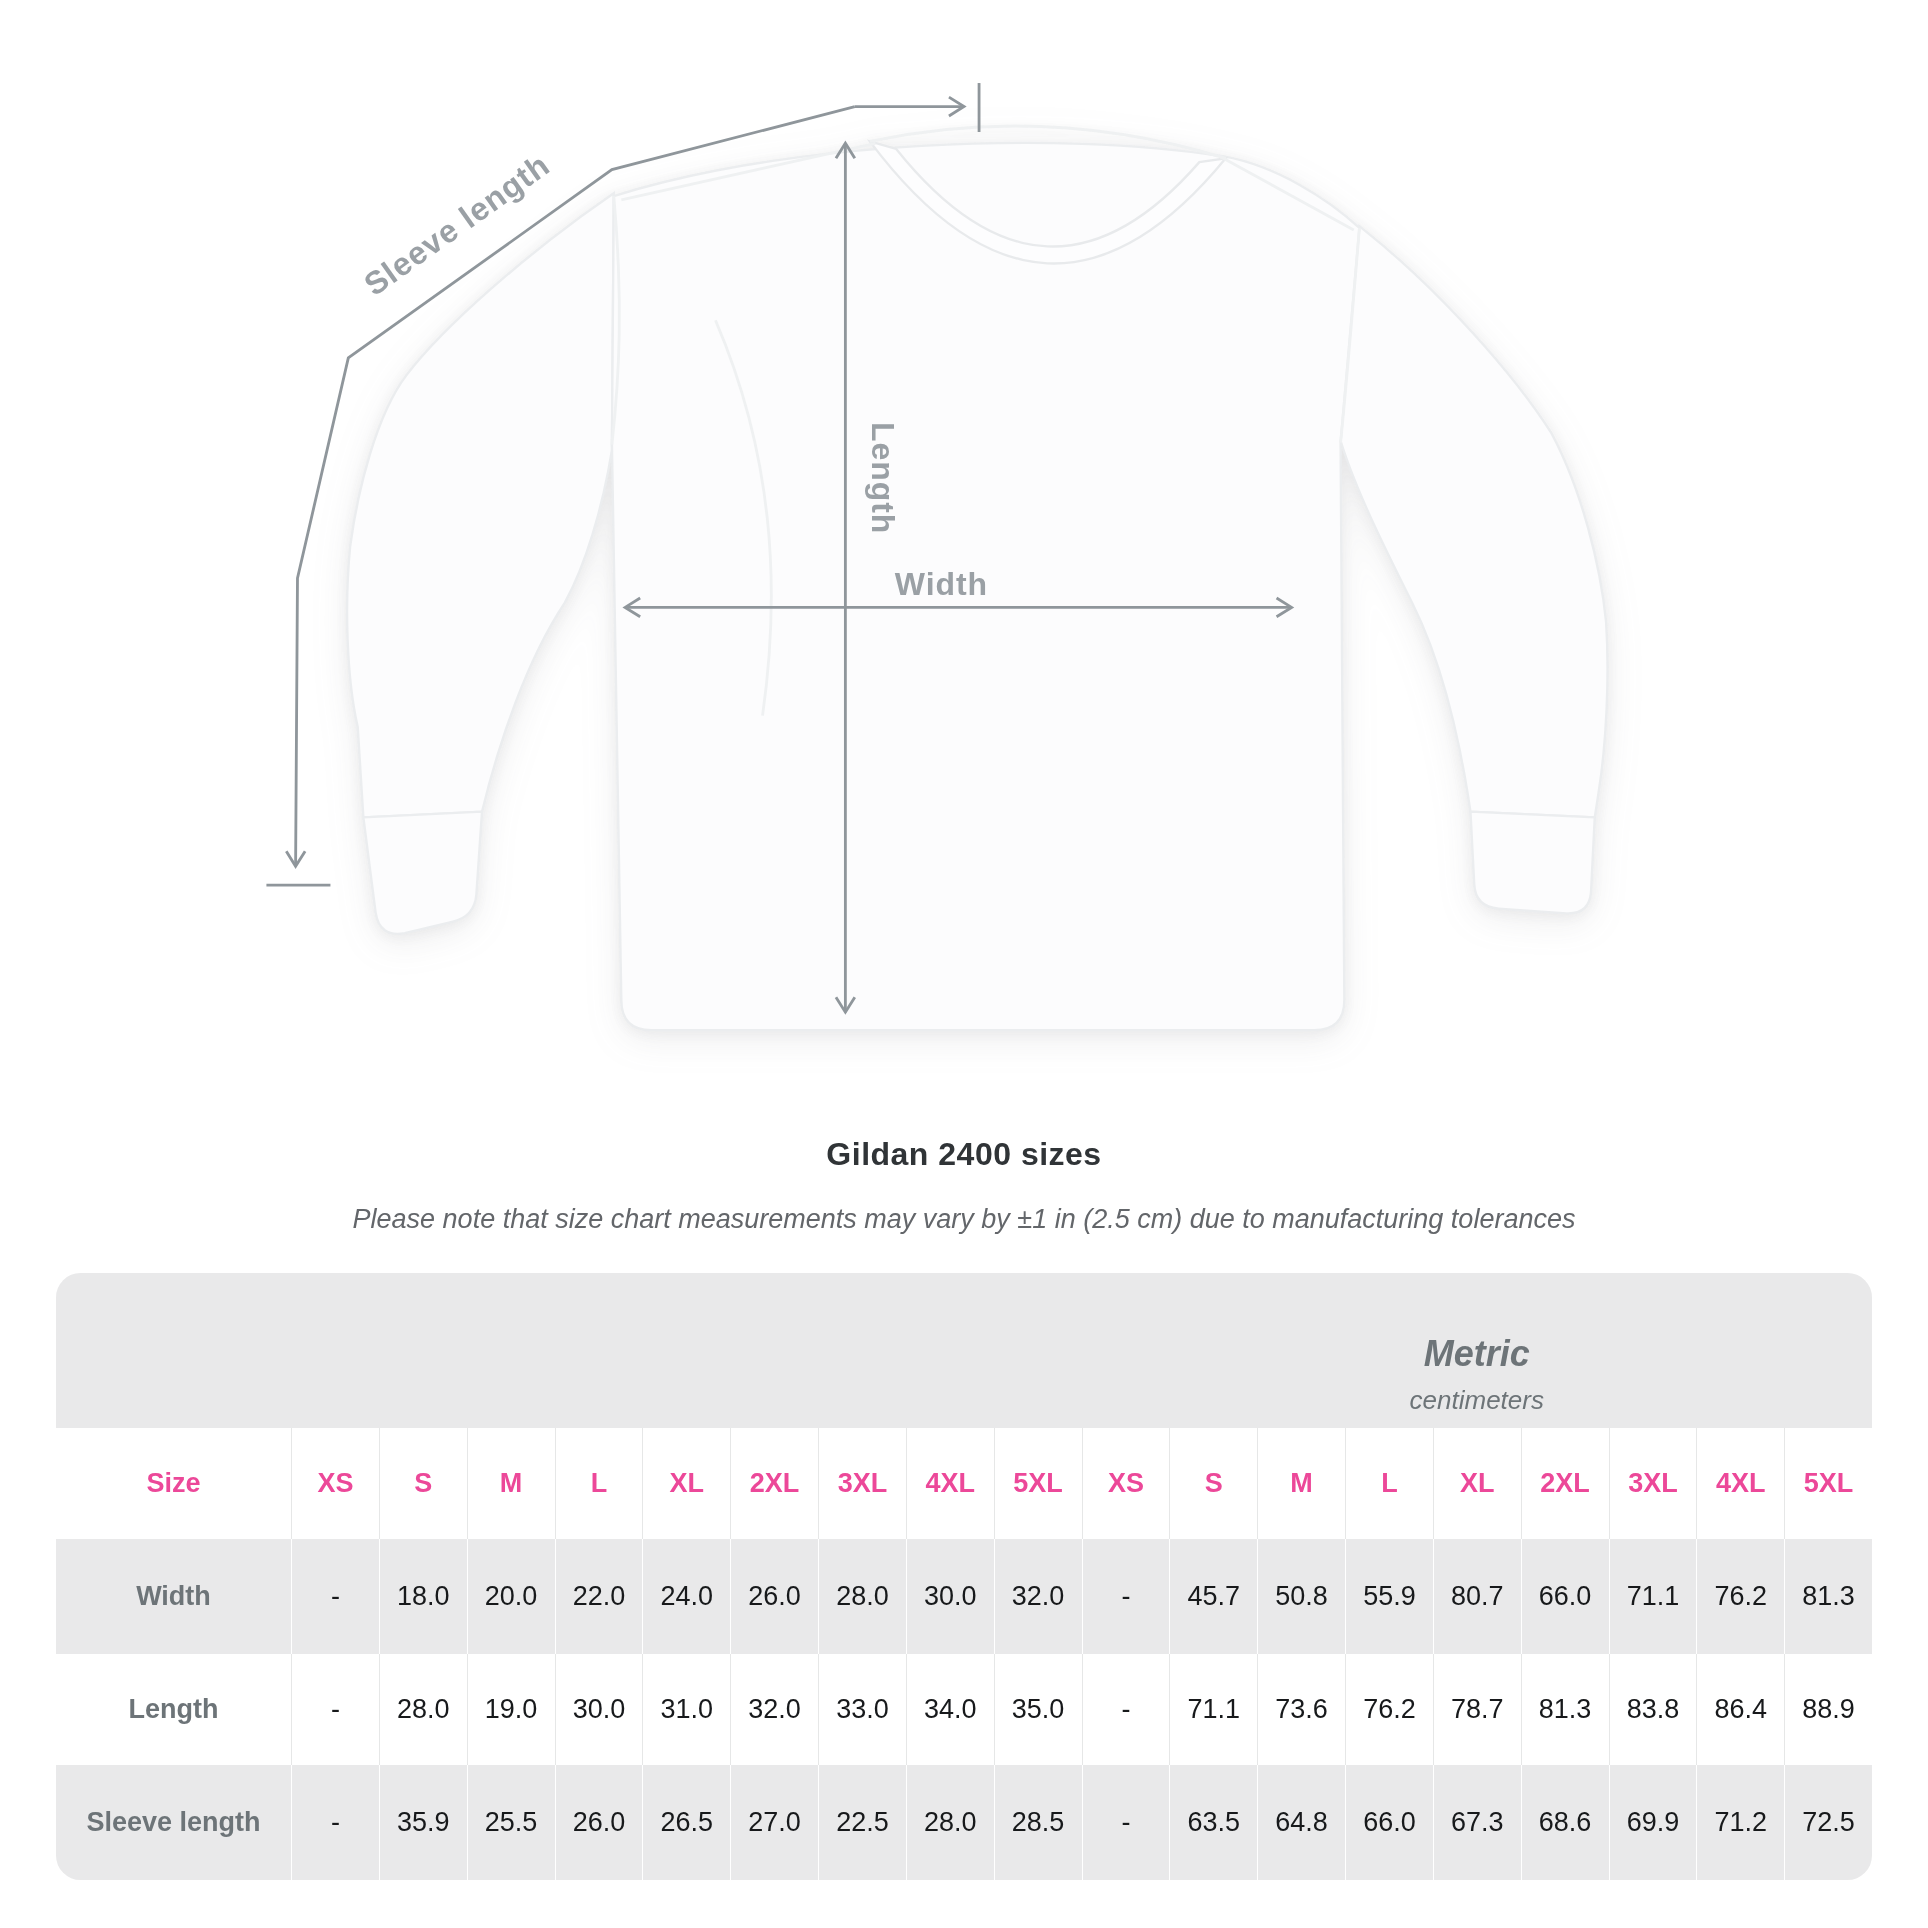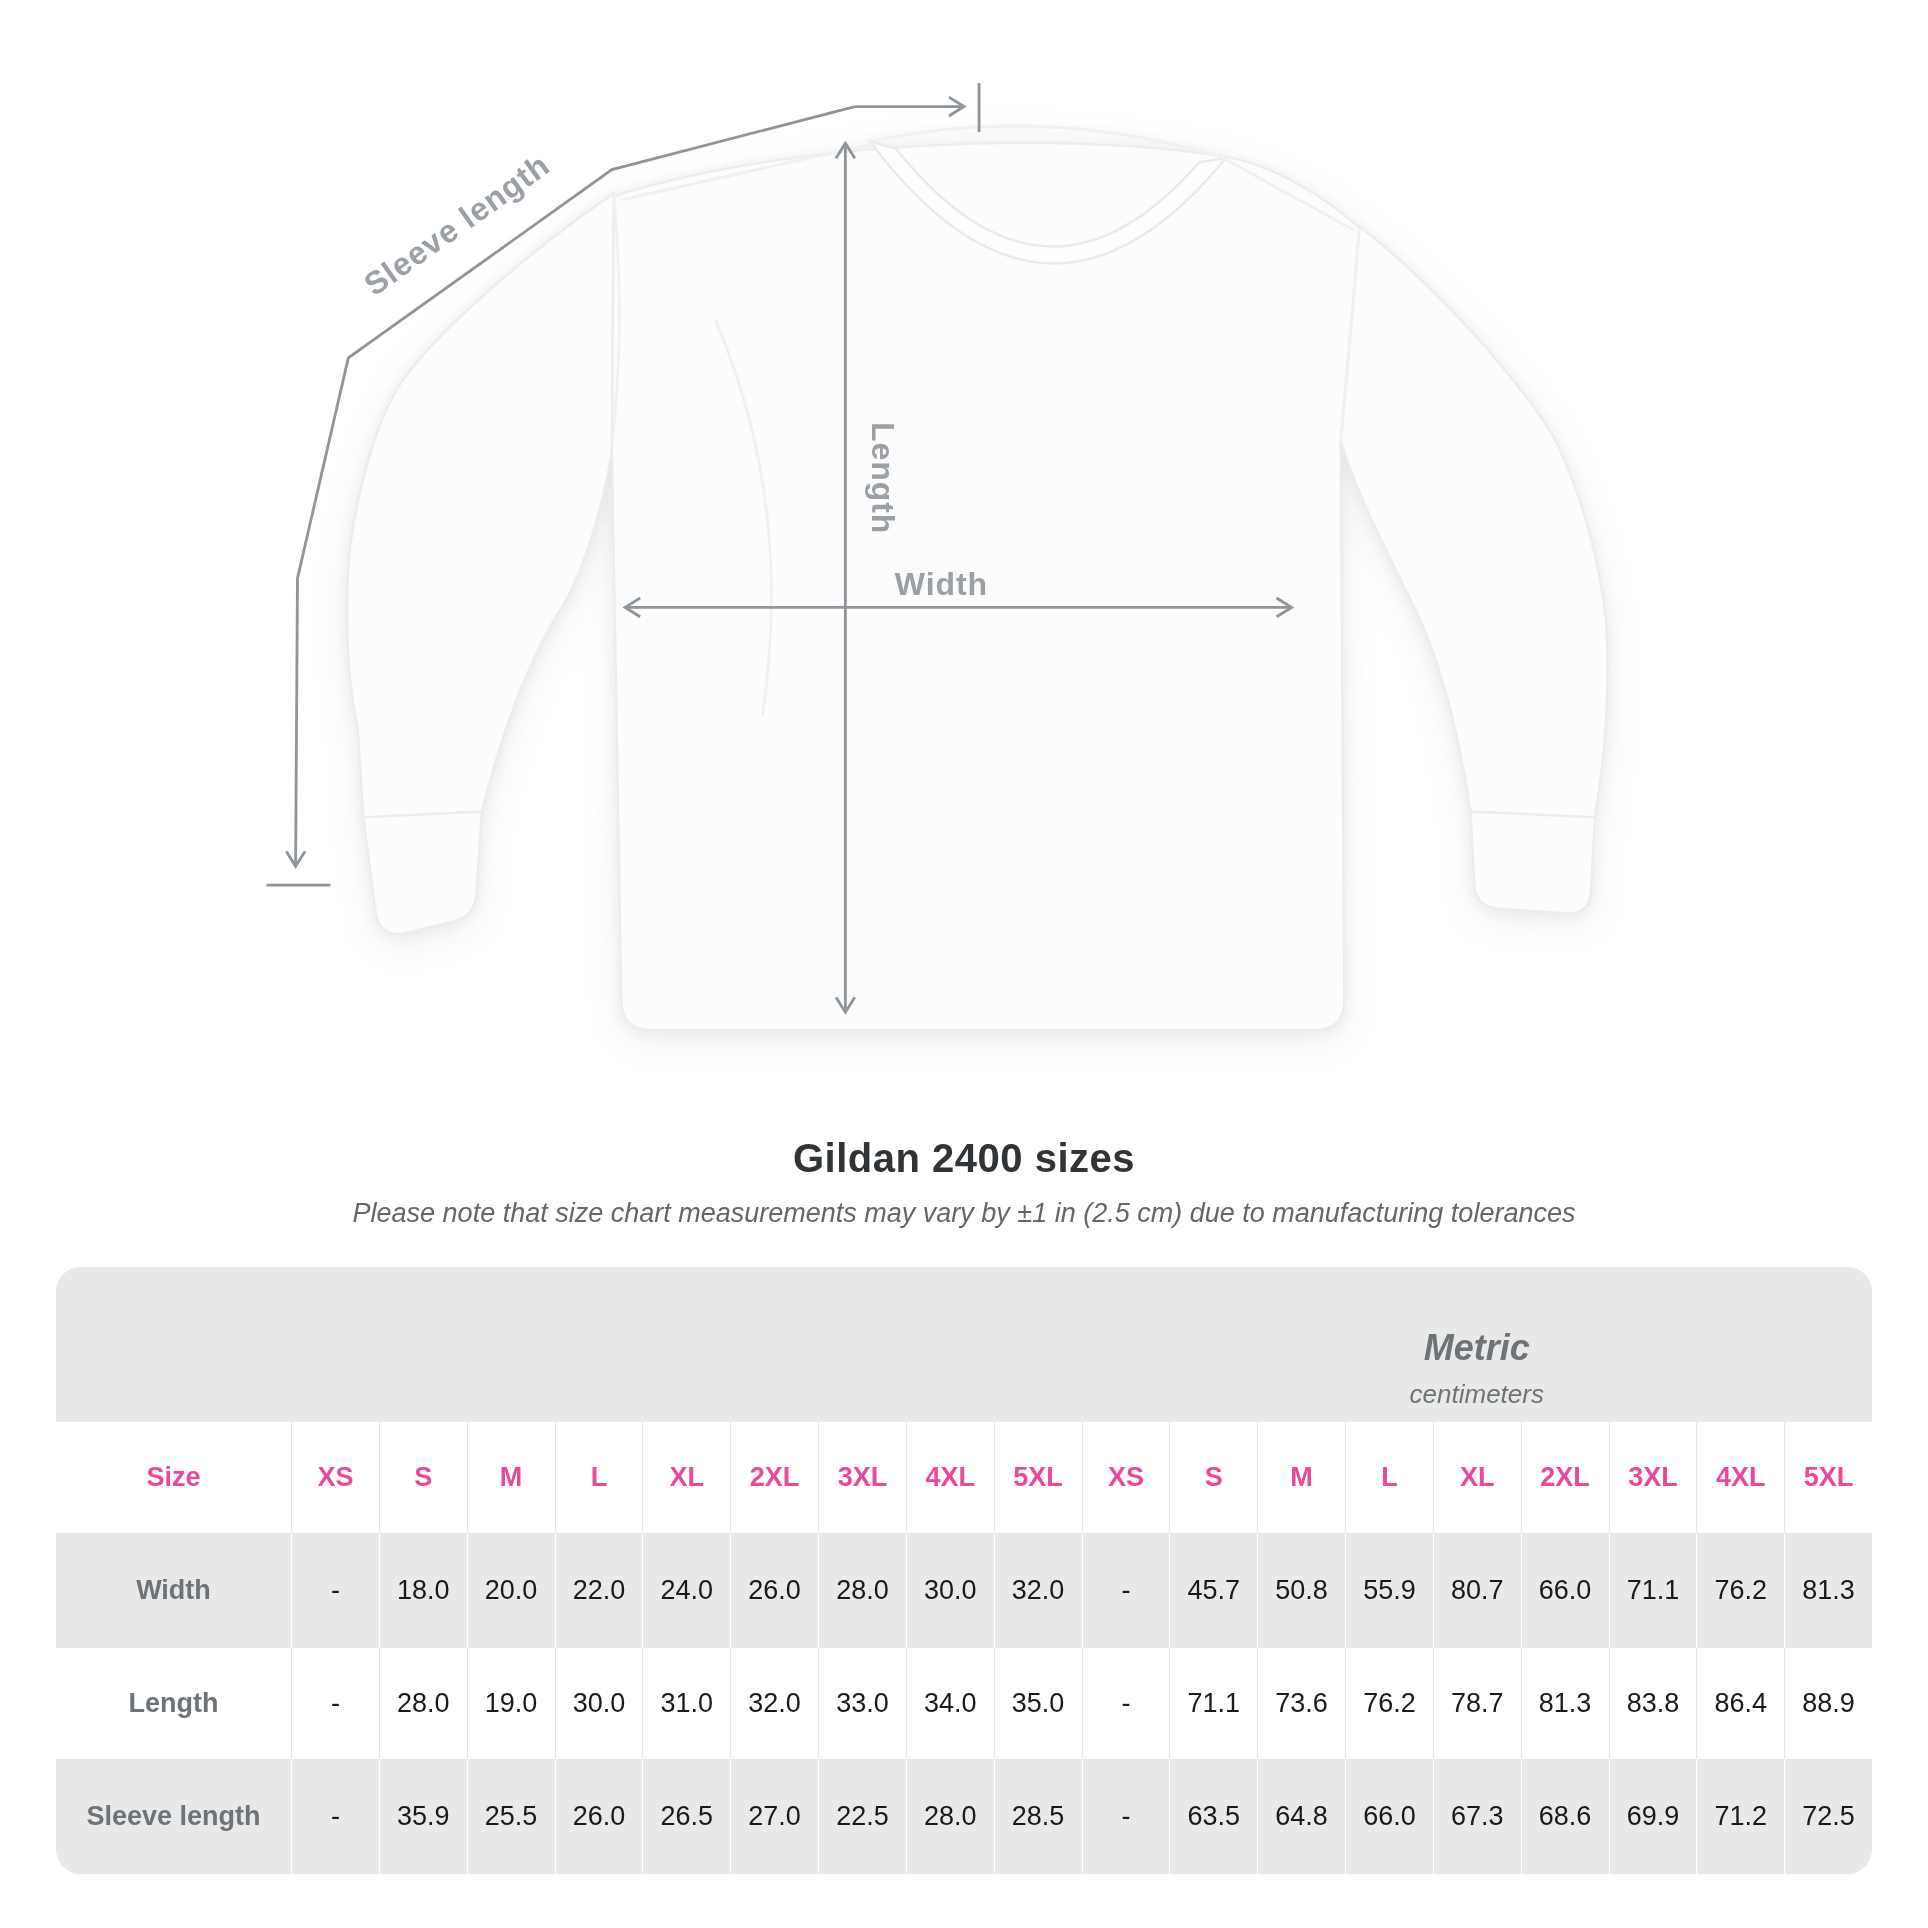--- a/index.html
+++ b/index.html
@@ -23,27 +23,27 @@
     fill: #9aa0a5;
     font-size: 34px;
     font-weight: 700;
     letter-spacing: 1px;
   }
 
   
   .title {
     margin: 53px 0 12px;
     text-align: center;
-    font-size: 40px;
+    font-size: 32px;
     font-weight: 700;
     color: #303437;
     letter-spacing: 0.5px;
   }
   .subtitle {
-    margin: 17px 0 0;
+    margin: 31px 0 0;
     text-align: center;
     font-size: 27px;
     font-style: italic;
     color: #63666a;
   }
 
   
   .size-table {
     margin: 38px 56px 0;
     border-radius: 24.5px;

